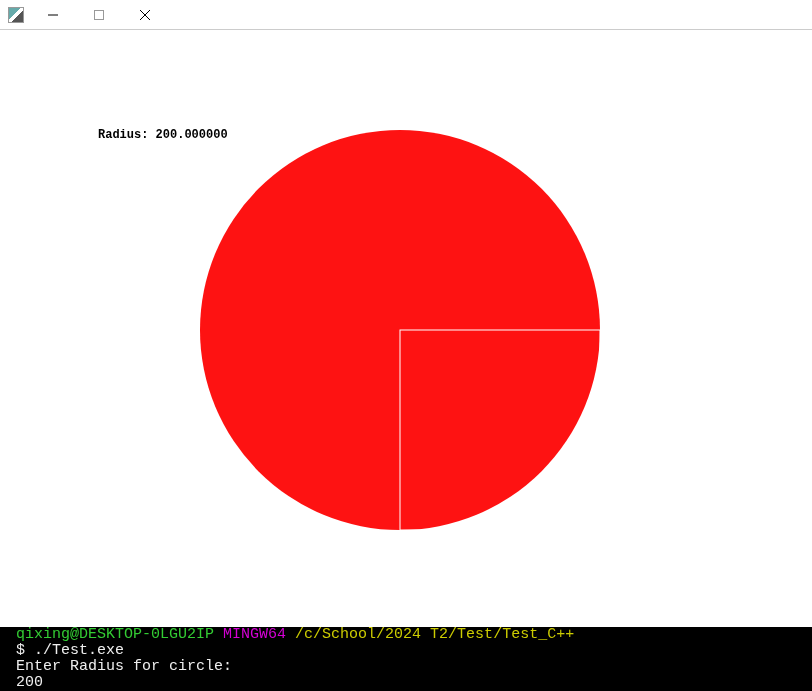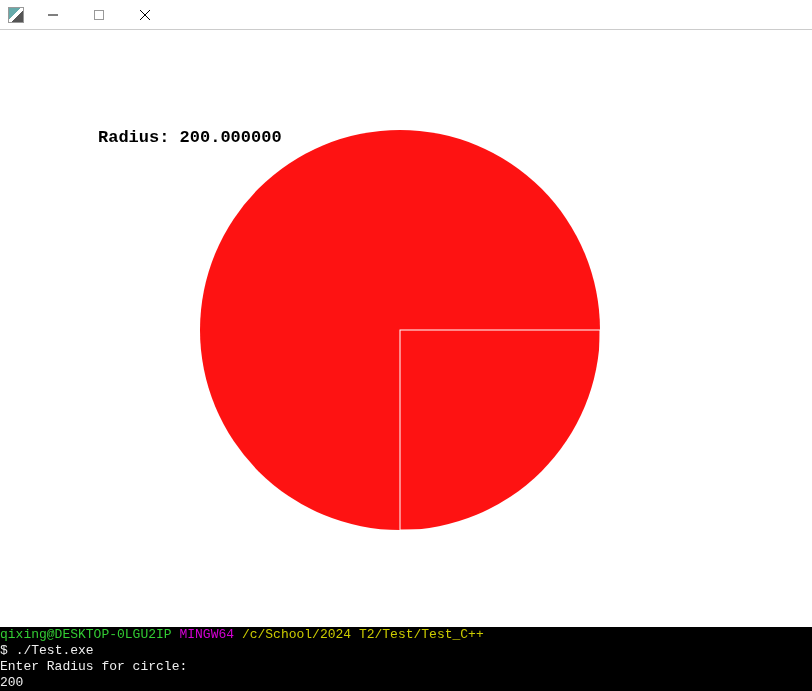--- a/index.html
+++ b/index.html
@@ -57,40 +57,40 @@
       width: 812px;
       height: 597px;
       background: #fff;
     }
     .radius-label {
       position: absolute;
       left: 98px;
       top: 98px;
       font-family: "Courier New", monospace;
       font-weight: bold;
-      font-size: 17px;
+      font-size: 12px;
       color: #000;
       white-space: pre;
     }
     .circle-svg {
       position: absolute;
       left: 200px;
       top: 100px;
       width: 400px;
       height: 400px;
     }
     .terminal {
       width: 812px;
       height: 60px;
       background: #000;
       font-family: "Consolas", "Courier New", monospace;
-      font-size: 13px;
+      font-size: 15px;
       line-height: 16px;
       color: #ccc;
-      padding: 0 0;
+      padding: 0 16px;
       overflow: hidden;
       white-space: pre;
     }
     .t-green { color: #3c3; }
     .t-magenta { color: #d400d4; }
     .t-yellow { color: #cc0; }
     .t-white { color: #eee; }
   </style>
 </head>
 <body>

